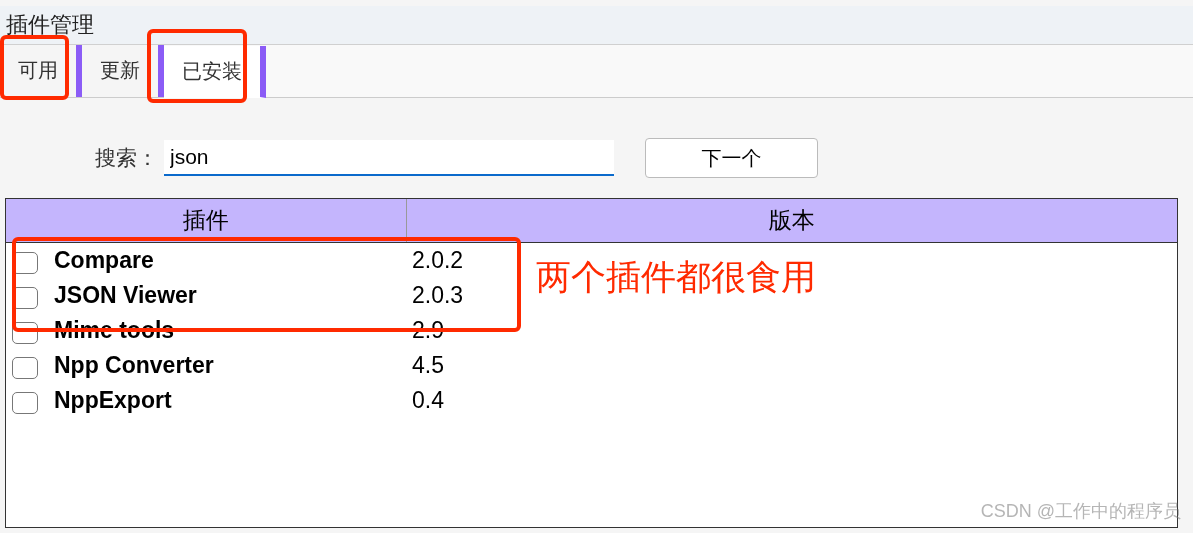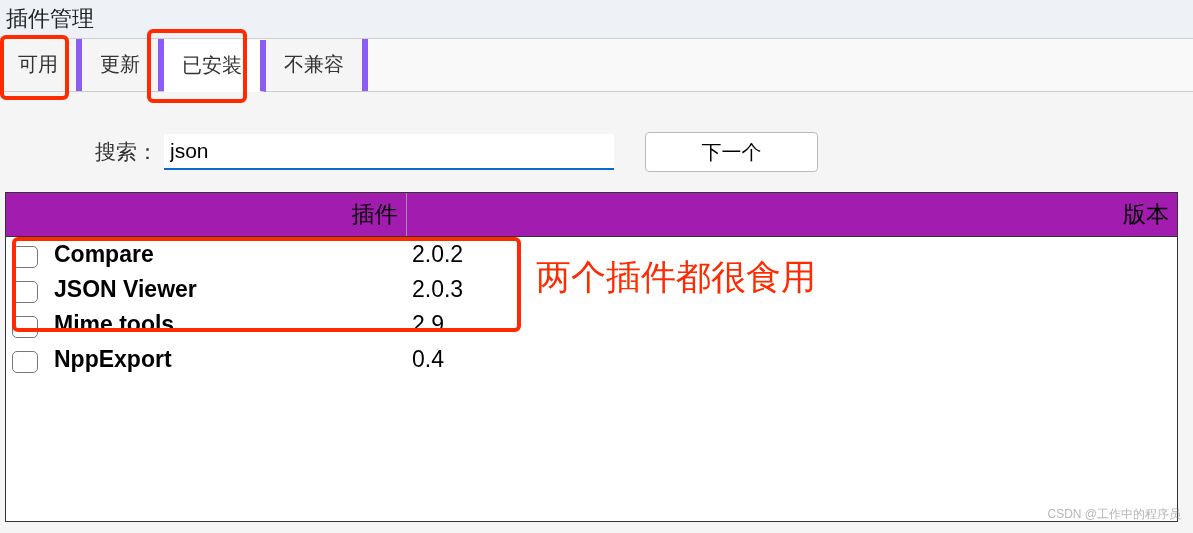--- a/index.html
+++ b/index.html
@@ -10,20 +10,21 @@
       height: 533px;
       position: relative;
       overflow: hidden;
     }
     .titlebar {
       background: #eef2f6;
       border-bottom: 1px solid #d0d0d0;
       padding: 4px 6px;
       font-size: 22px;
       color: #222;
+      margin-top: 6px;
     }
     .tabs {
       display: flex;
       background: #f9f9f9;
       border-bottom: 1px solid #ccc;
     }
     .tab {
       padding: 12px 18px;
       font-size: 20px;
       color: #333;
@@ -79,26 +80,26 @@
       background: #fff;
       border: 1px solid #333;
       height: 330px;
     }
     table {
       width: 100%;
       border-collapse: collapse;
       font-size: 23px;
     }
     thead th {
-      text-align: right;
+      text-align: center;
       font-weight: normal;
       padding: 6px 8px;
       border-bottom: 1px solid #333;
       border-right: 1px solid #999;
-      background: #a21caf;
+      background: #c4b5fd;
     }
     thead th:last-child { border-right: none; }
     tbody td {
       padding: 4px 6px;
       vertical-align: middle;
     }
     .col-plugin { width: 400px; }
     .cell-plugin { display: flex; align-items: flex-end; gap: 16px; font-weight: bold; }
     .chk {
       width: 26px; height: 22px;
@@ -122,34 +123,33 @@
       left: 536px;
       top: 254px;
       font-size: 35px;
       color: #ff2a00;
       font-weight: 400;
     }
     .watermark {
       position: absolute;
       right: 12px;
       bottom: 10px;
-      font-size: 12px;
+      font-size: 18px;
       color: rgba(120,120,120,0.55);
     }
   </style>
 </head>
 <body>
 
 <div class="titlebar">插件管理</div>
 
 <div class="tabs">
   <div class="tab">可用</div>
   <div class="tab">更新</div>
   <div class="tab active">已安装</div>
-  <div class="tab">不兼容</div>
 </div>
 
 <div class="content">
   <div class="search-row">
     <span class="search-label">搜索：</span>
     <input class="search-input" type="text" value="json" style="">
     <button class="next-btn">下一个</button>
   </div>
 
   <div class="table-wrap">
@@ -185,20 +185,29 @@
                 <span class="chk"></span>
                 <span>Mime tools</span>
               </div>
             </td>
           <td>2.9</td>
         </tr>
         <tr>
           <td>
               <div class="cell-plugin">
                 <span class="chk"></span>
+                <span>Npp Converter</span>
+              </div>
+            </td>
+          <td>4.5</td>
+        </tr>
+        <tr>
+          <td>
+              <div class="cell-plugin">
+                <span class="chk"></span>
                 <span>NppExport</span>
               </div>
             </td>
           <td>0.4</td>
         </tr>
       </tbody>
     </table>
   </div>
 </div>
 

